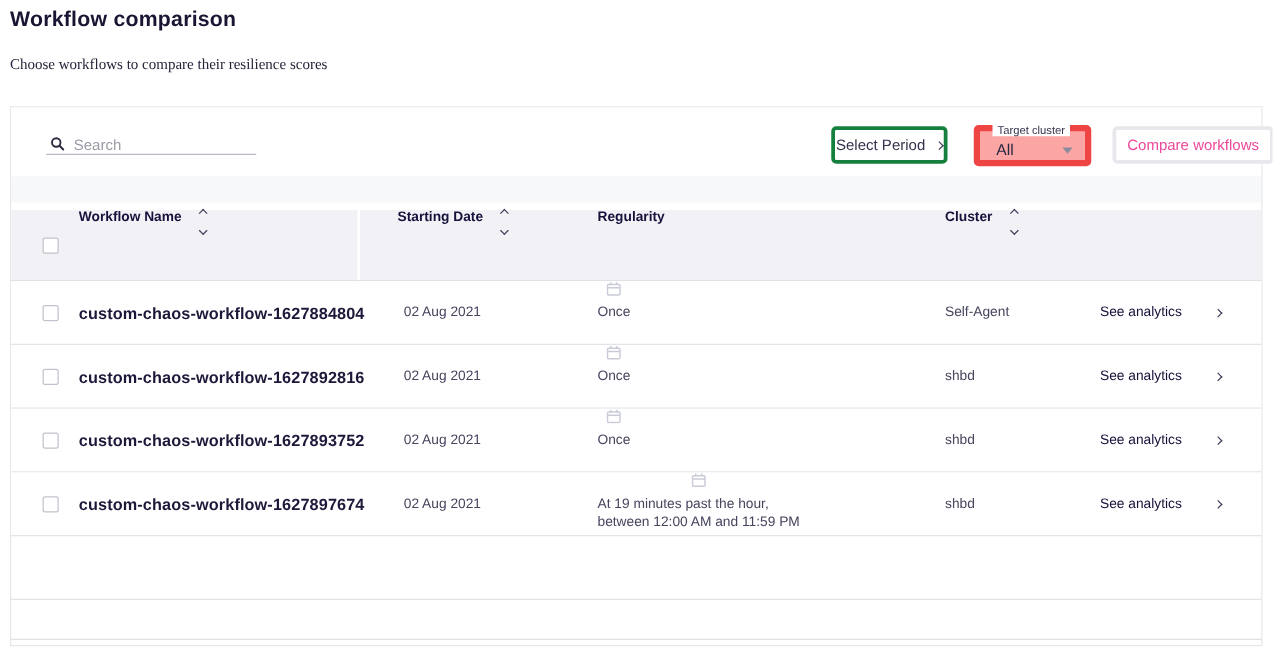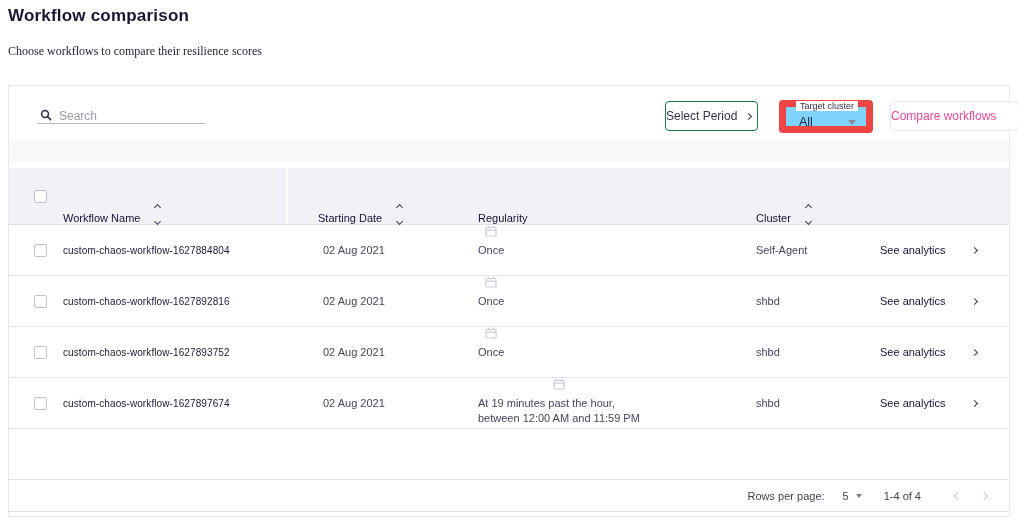--- a/index.html
+++ b/index.html
@@ -15,65 +15,65 @@
 
   
   .toolbar { position:absolute; left:0; top:0; width:100%; height:56px; background:#fff; }
   .search-wrap { position:absolute; left:28px; top:17px; width:168px; height:21px;
                  border-bottom:1px solid #b9bac4; display:flex; align-items:flex-end; }
   .search-wrap svg { flex:0 0 auto; margin:0 7px 2px 3px; }
   .search-input { border:none; outline:none; background:transparent; width:130px;
                   font-size:12px; color:#33334d; font-family:"Liberation Sans",sans-serif; }
   .search-input::placeholder { color:#9b9ba8; }
 
-  .btn { position:absolute; display:flex; align-items:center; justify-content:flex-start;
-         background:#fff; border:1px solid #15803d; border-radius:4px; cursor:pointer;
+  .btn { position:absolute; display:flex; align-items:center; justify-content:center;
+         background:#fff; border:3px solid #15803d; border-radius:4px; cursor:pointer;
          font-size:12px; color:#33334d; }
   .btn-period { left:656px; top:15px; width:93px; height:30px; gap:9px; }
   .btn-compare { left:881px; top:15px; width:129px; height:30px; color:#ec4899; border-color:#e7e7ec; cursor:default; }
 
   .chev { display:inline-block; width:5px; height:5px;
           border-top:1.6px solid currentColor; border-right:1.6px solid currentColor; }
   .chev.right { transform:rotate(45deg); }
   .chev-period { color:#3d3d58; margin-top:1px; }
 
   .select-cluster { position:absolute; left:770px; top:14px; width:94px; height:33px;
-                    border:7px solid #ef4444; border-radius:4px; background:#7dd3fc; cursor:pointer; }
+                    border:5px solid #ef4444; border-radius:4px; background:#fca5a5; cursor:pointer; }
   .select-cluster .notch-label { position:absolute; left:10px; top:-6px; background:#fff;
                     padding:0 4px; font-size:9px; color:#33334d; }
   .select-cluster .value { position:absolute; left:13px; top:8px; font-size:12.5px; color:#26263f; }
   .tri-down { position:absolute; right:10px; top:13px; width:0; height:0;
               border-left:4px solid transparent; border-right:4px solid transparent;
               border-top:5px solid #8a8a99; }
 
   
   .band { position:absolute; left:0; top:55px; width:100%; height:21px; background:#f7f8fa; }
 
   
   .thead { position:absolute; left:0; top:82px; width:100%; height:57px;
            background:#f2f2f6; border-bottom:1px solid #e0e0e5; }
-  .th { position:absolute; top:0; height:100%; display:flex; align-items:flex-end;
-        font-size:11px; font-weight:400; color:#16113b; }
+  .th { position:absolute; top:0; height:100%; display:flex; align-items:flex-start;
+        font-size:11px; font-weight:700; color:#16113b; }
   .sorts { display:inline-flex; flex-direction:column; gap:9px; margin-left:15px; cursor:pointer; }
   .s-chev { width:5px; height:5px; border-top:1.5px solid #3d3d58; border-right:1.5px solid #3d3d58; }
   .s-up { transform:rotate(-45deg); }
   .s-down { transform:rotate(135deg); }
   .vdiv-head { position:absolute; left:277px; top:0; width:2px; height:100%; background:#ffffff; }
   .vdiv-body { position:absolute; left:277px; top:139px; width:1px; height:204px; background:#ececf0; }
 
   .cb { display:inline-block; width:13px; height:13px; border:1px solid #c2c2cc;
         border-radius:2px; background:#fff; cursor:pointer; }
   .cb-head { position:absolute; left:25px; top:22px; }
 
   
   .tbody { position:absolute; left:0; top:139px; width:100%; }
   .row { position:relative; width:100%; height:51px; background:#fff; border-bottom:1px solid #e4e4e8; }
   .row .cb { position:absolute; left:25px; top:19px; }
   .c-name { position:absolute; left:54px; top:0; height:100%; display:flex; align-items:center;
-            font-size:10px; font-weight:400; color:#1d1839; letter-spacing:.1px; }
+            font-size:13px; font-weight:700; color:#1d1839; letter-spacing:.1px; }
   .c-date { position:absolute; left:314px; top:0; height:100%; display:flex; align-items:center;
             font-size:11px; color:#45455e; }
   .c-reg  { position:absolute; left:469px; top:0; height:100%; display:flex; align-items:center;
             gap:7px; font-size:11px; color:#45455e;flex-direction:column; }
   .c-reg .lines { display:flex; flex-direction:column; gap:2px; line-height:13px; }
   .c-cluster { position:absolute; left:747px; top:0; height:100%; display:flex; align-items:center;
                font-size:11px; color:#45455e; }
   .c-action { position:absolute; left:871px; top:0; height:100%; display:flex; align-items:center;
               gap:27px; cursor:pointer; }
   .c-action .lbl { font-size:11px; font-weight:400; color:#16113b; }
@@ -245,29 +245,15 @@
       <span class="c-cluster">shbd</span>
       <span class="c-action">
         <span class="lbl">See analytics</span>
         <span class="chev right"></span>
       </span>
     </div>
 
   </div>
 
   <div class="pag-divider"></div>
-  <div class="pagination">
-    <span class="rpp-label">Rows per page:</span>
-    <span class="rpp-select">
-      <span>5</span>
-      <span class="rpp-caret"></span>
-    </span>
-    <span class="range">1-4 of 4</span>
-    <span class="pg-btn">
-      <span class="chev left"></span>
-    </span>
-    <span class="pg-btn">
-      <span class="chev right"></span>
-    </span>
-  </div>
   <div class="table-bottom"></div>
 
 </div>
 
 </body></html>

